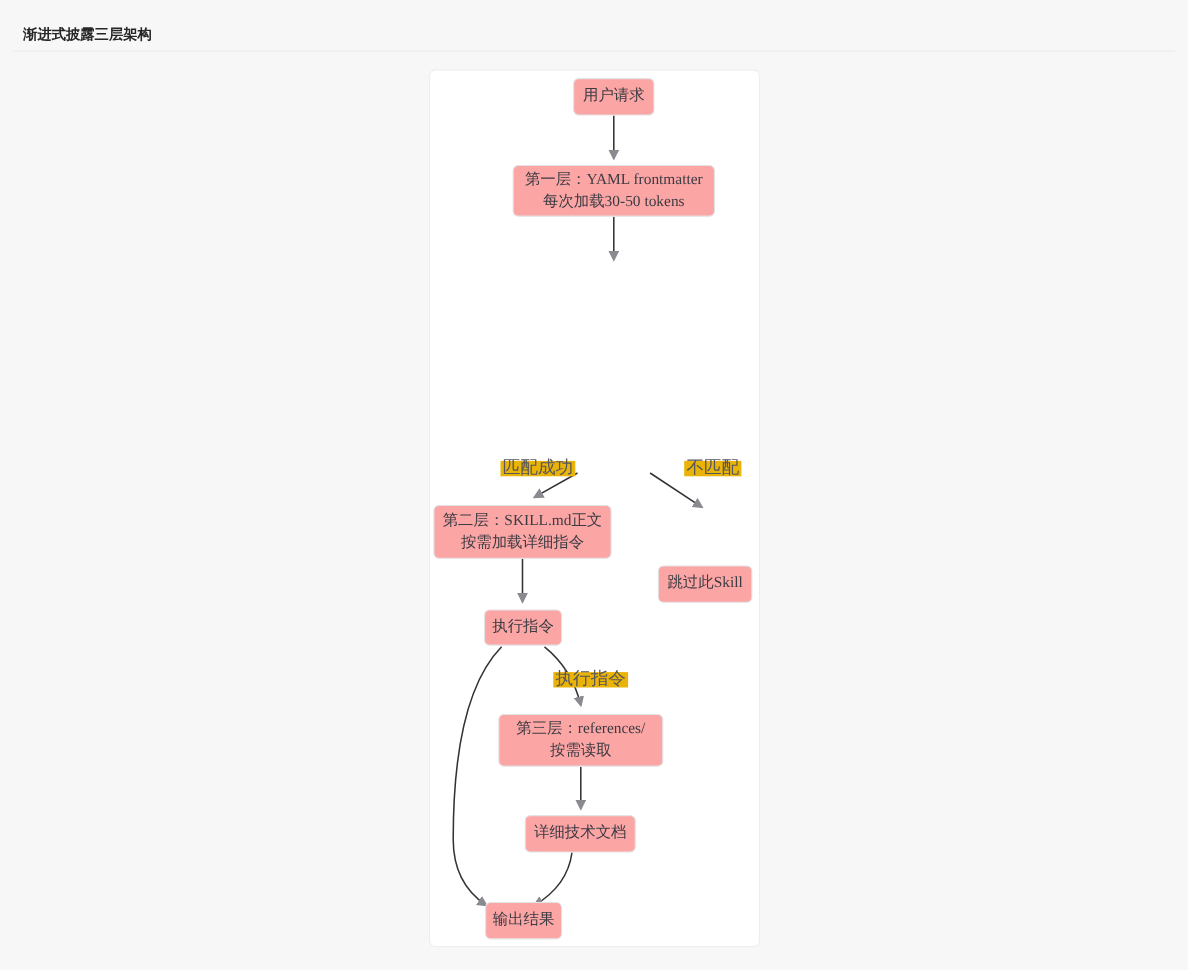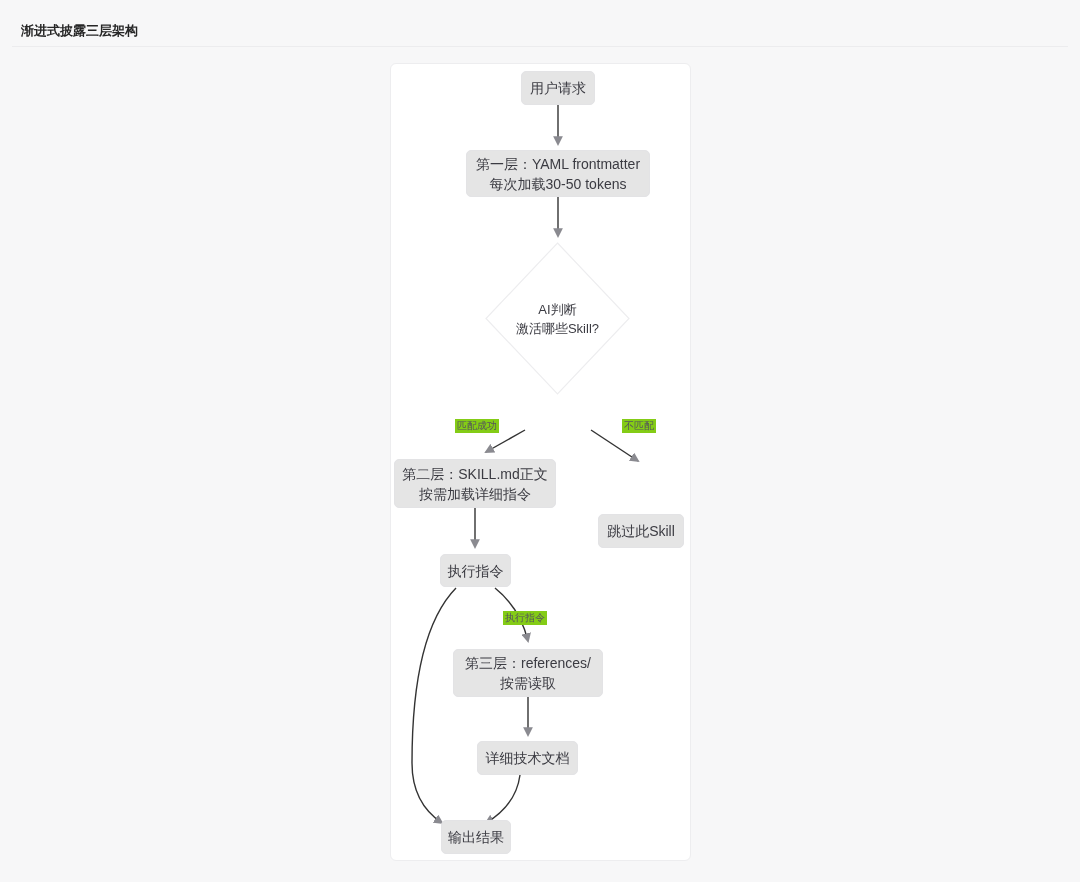--- a/index.html
+++ b/index.html
@@ -59,33 +59,34 @@
   }
   #flow-svg {
     position: absolute;
     left: 390px;
     top: 63px;
     width: 301px;
     height: 798px;
   }
   .node {
     position: absolute;
-    background: #e5e5e5;
+    background: #fca5a5;
     border: 1px solid #e3e3e5;
     border-radius: 5px;
     box-sizing: border-box;
     display: flex;
     flex-direction: column;
     align-items: center;
     justify-content: center;
     color: #3b3b42;
     font-size: 14px;
     line-height: 20px;
     text-align: center;
     white-space: nowrap;
+    font-family: Liberation Serif, serif;
   }
   .node .line2 { display: block; }
   #node-user-request   { left: 521px; top: 71px;  width: 74px;  height: 34px; }
   #node-layer1         { left: 466px; top: 150px; width: 184px; height: 47px; }
   #node-layer2         { left: 394px; top: 459px; width: 162px; height: 49px; }
   #node-skip           { left: 598px; top: 467px; width: 86px;  height: 34px; margin-top: 47px; }
   #node-execute        { left: 440px; top: 554px; width: 71px;  height: 33px; }
   #node-layer3         { left: 453px; top: 649px; width: 150px; height: 48px; }
   #node-tech-doc       { left: 477px; top: 741px; width: 101px; height: 34px; }
   #node-output         { left: 441px; top: 820px; width: 70px;  height: 34px; }
@@ -111,23 +112,23 @@
     align-items: center;
     justify-content: center;
     color: #3b3b42;
     font-size: 13px;
     line-height: 19px;
     text-align: center;
     white-space: nowrap;
   }
   .edge-label {
     position: absolute;
-    background: #84cc16;
+    background: #eab308;
     color: #55555c;
-    font-size: 10px;
+    font-size: 16px;
     line-height: 12px;
     padding: 1px 2px;
     white-space: nowrap;
   }
   #label-match     { left: 455px; top: 419px; }
   #label-nomatch   { left: 622px; top: 419px; }
   #label-reference { left: 503px; top: 611px; }
 </style>
 </head>
 <body>
@@ -171,29 +172,20 @@
 
   <div class="node" id="node-user-request">
     <span>用户请求</span>
   </div>
 
   <div class="node" id="node-layer1">
     <span class="line1">第一层：YAML frontmatter</span>
     <span class="line2">每次加载30-50 tokens</span>
   </div>
 
-  <div id="node-decision">
-    <svg class="diamond-shape" viewBox="0 0 145 153" width="145" height="153" xmlns="http://www.w3.org/2000/svg">
-      <polygon points="72.5,1 144,76.5 72.5,152 1,76.5" fill="#ffffff" stroke="#ededef" stroke-width="1.2"></polygon>
-    </svg>
-    <div class="diamond-label">
-      <span>AI判断</span>
-      <span>激活哪些Skill?</span>
-    </div>
-  </div>
 
   <div class="edge-label" id="label-match">匹配成功</div>
   <div class="edge-label" id="label-nomatch">不匹配</div>
   <div class="edge-label" id="label-reference">执行指令</div>
 
   <div class="node" id="node-layer2">
     <span class="line1">第二层：SKILL.md正文</span>
     <span class="line2">按需加载详细指令</span>
   </div>
 

